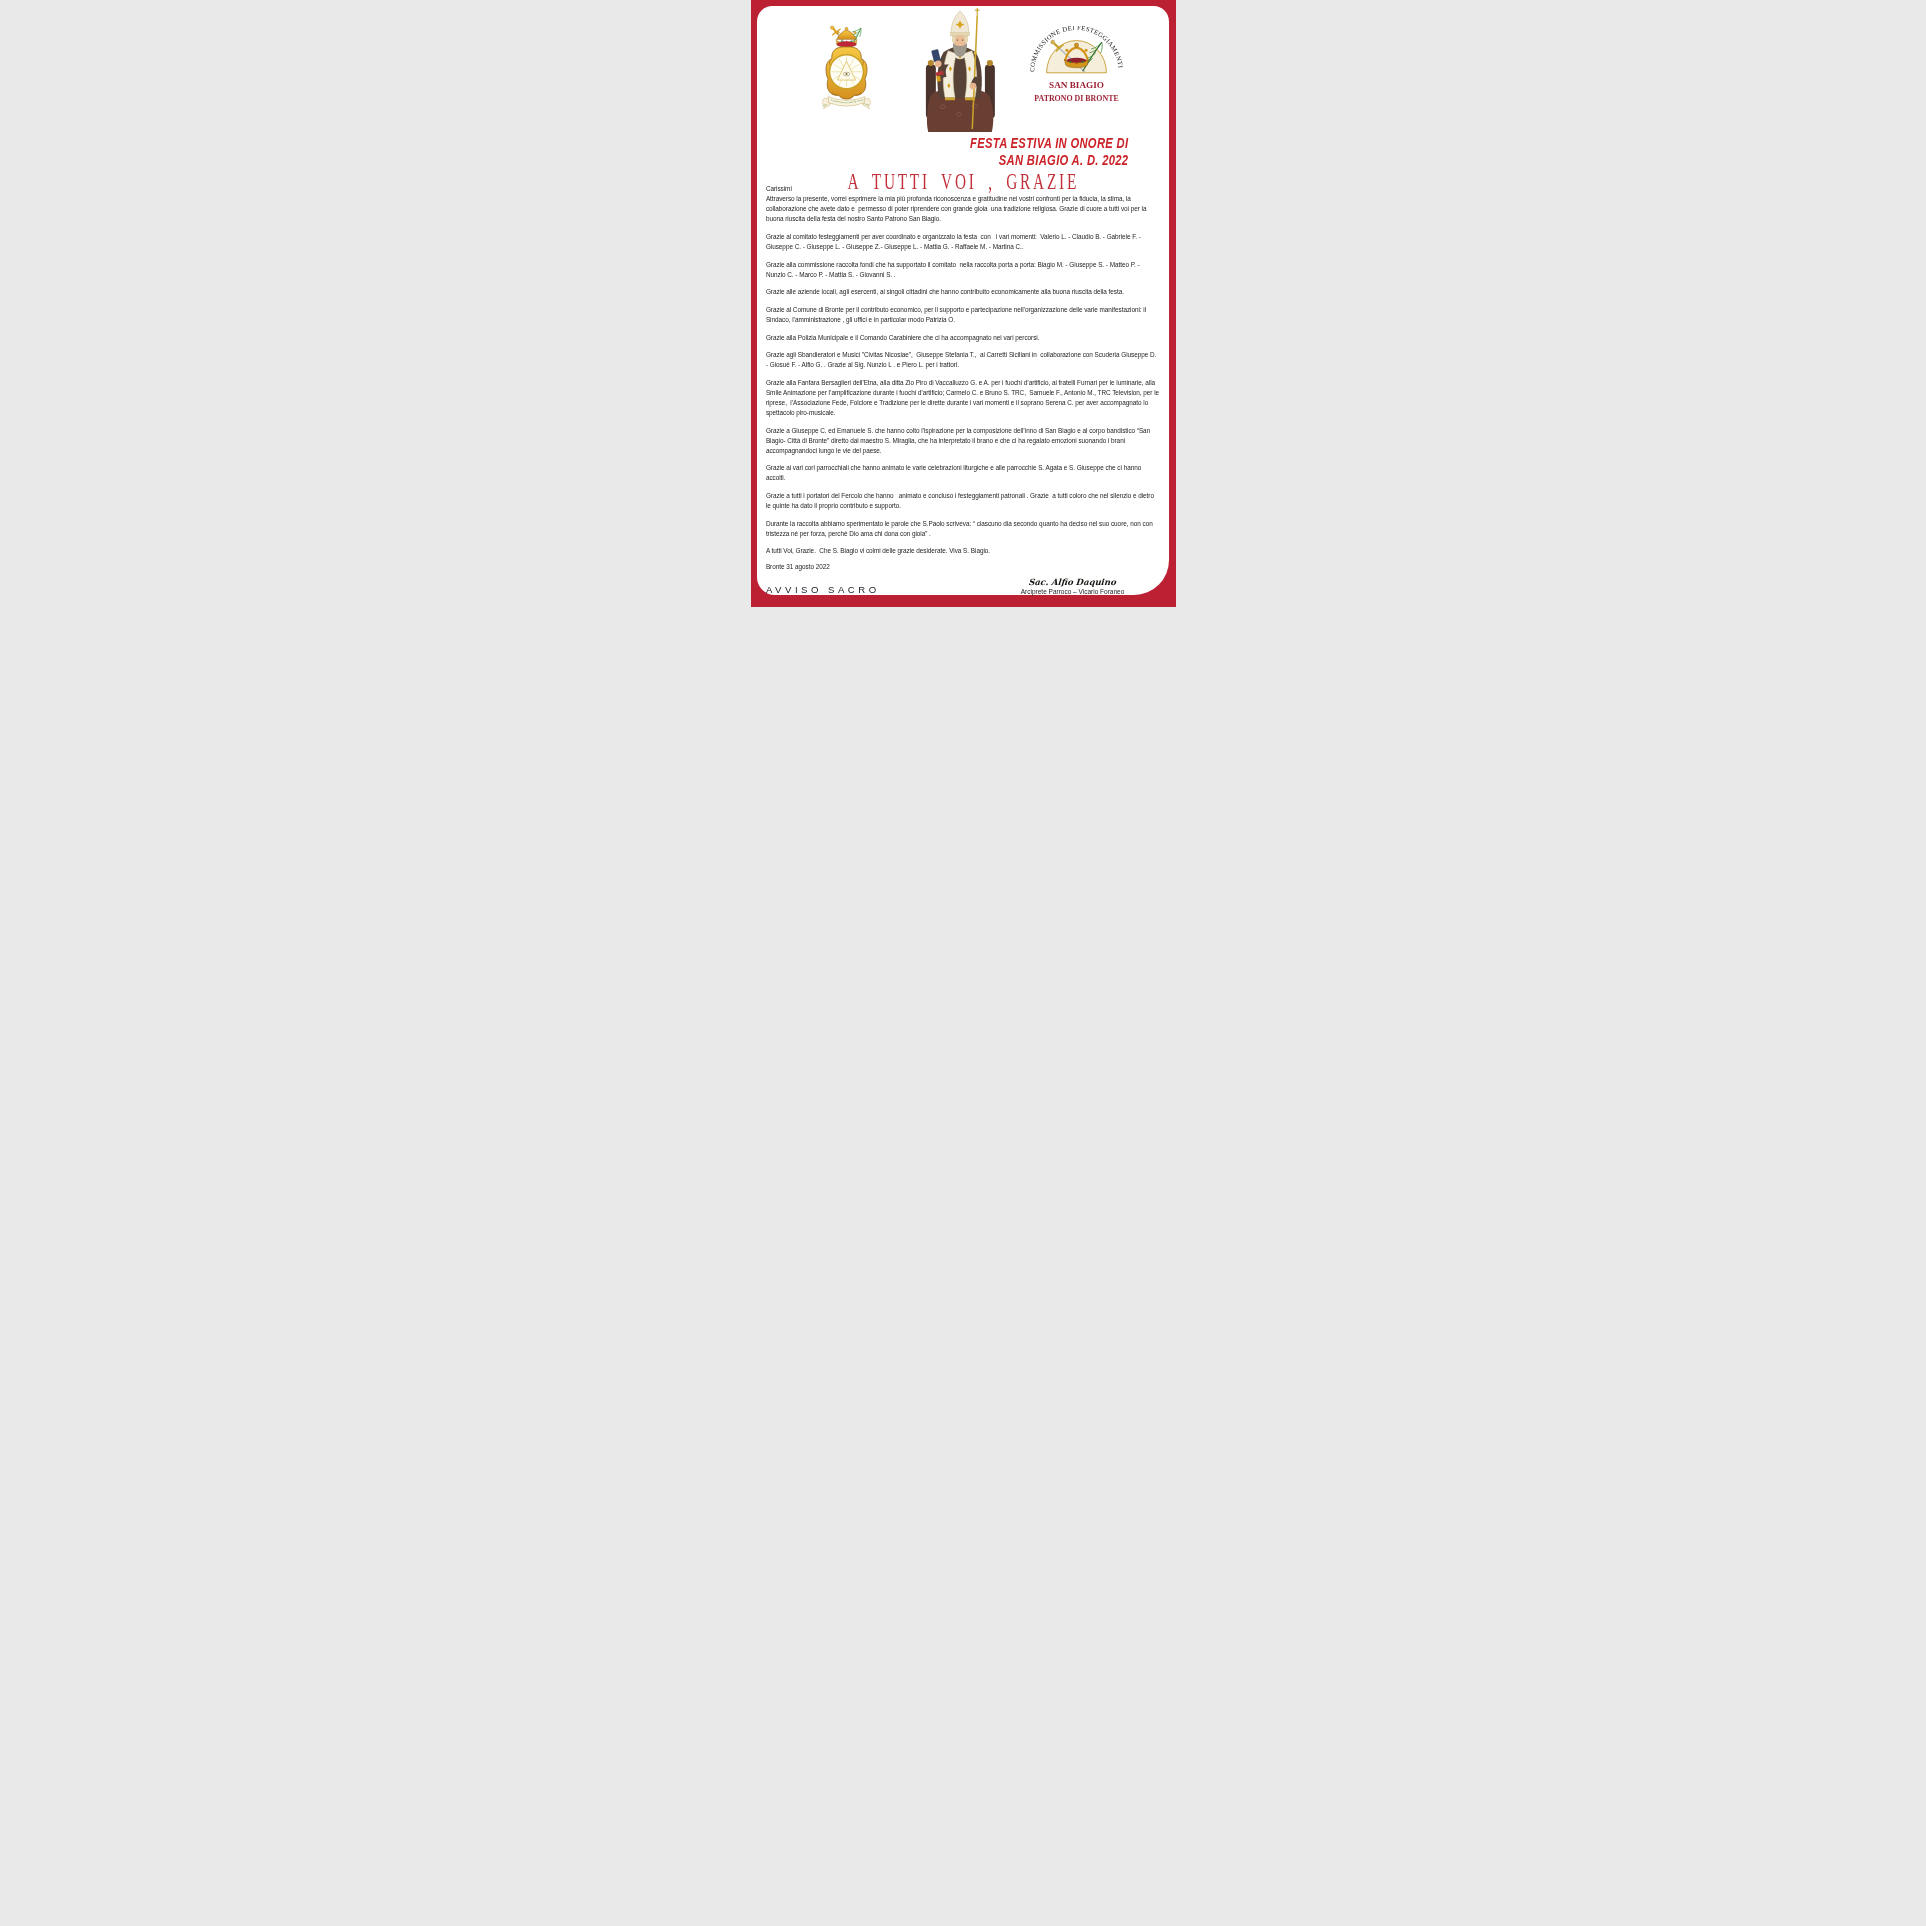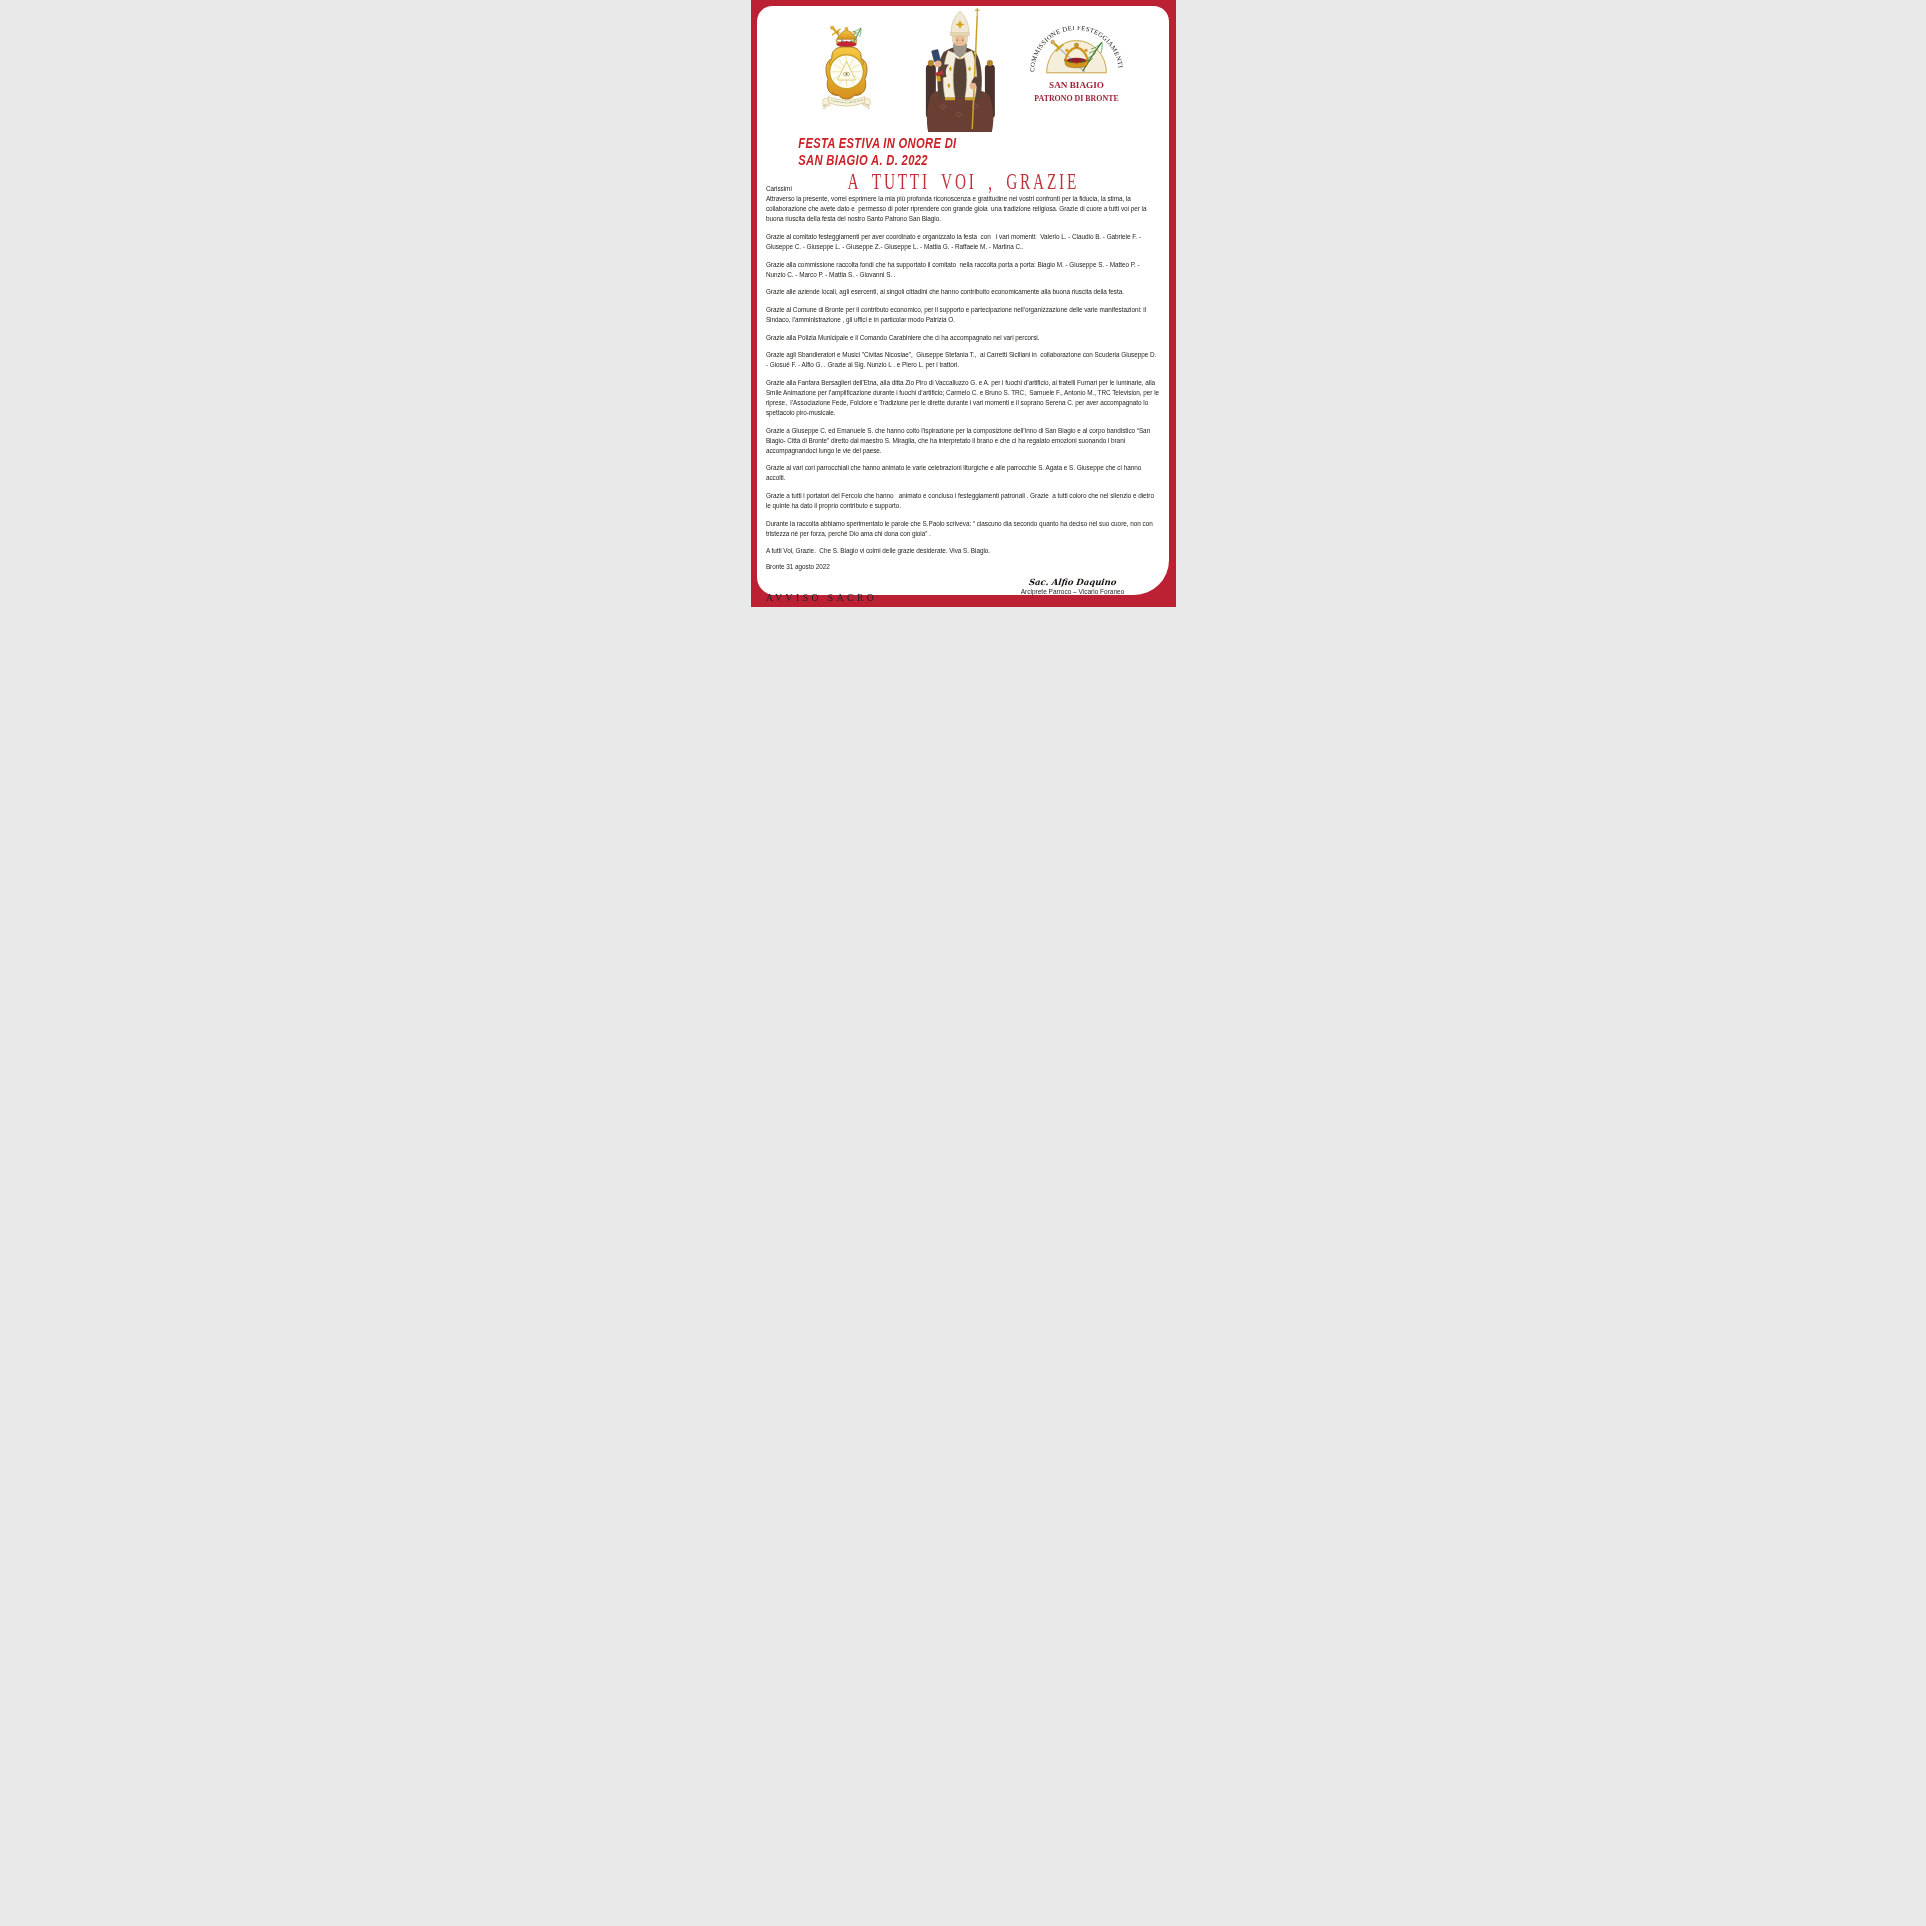--- a/index.html
+++ b/index.html
@@ -5,41 +5,41 @@
   html,body{margin:0;padding:0;background:#e9e9e9;}
   .page{position:relative;width:425px;height:607px;margin:0 auto;background:#bc2133;overflow:hidden;
         font-family:"Liberation Sans",sans-serif;}
   .inner{position:absolute;left:6.2px;top:6.2px;right:6.2px;bottom:11.6px;background:#ffffff;
          border-radius:15.4px 15.4px 35px 17.7px;}
   
   .crest{position:absolute;left:65px;top:17.7px;width:49px;height:88px;}
   .statue{position:absolute;left:162px;top:0.8px;width:82px;height:129px;}
   .logo{position:absolute;left:270px;top:20px;width:99px;height:79px;}
   
-  .title{position:absolute;top:129px;left:0;right:0;text-align:left;}
+  .title{position:absolute;top:129px;left:0;right:0;text-align:right;}
   .title-line{font-family:"Liberation Sans",sans-serif;font-style:italic;font-weight:800;
               font-size:14px;line-height:17.3px;color:#cb2127;transform:scaleX(0.8);
               transform-origin:50% 50%;letter-spacing:0.4px;white-space:nowrap;}
   .salute{position:absolute;top:163px;left:0;right:0;text-align:center;
           font-family:"Liberation Serif",serif;font-size:17px;color:#c2303a;
           letter-spacing:3.1px;word-spacing:5.4px;transform:scale(0.9,1.32);
           transform-origin:50% 0;white-space:nowrap;}
   
   .content{position:absolute;top:178px;left:9.2px;right:9.2px;color:#1d1d1b;
            font-size:6.4px;line-height:10px;letter-spacing:-0.04px;}
   .content p{margin:0 0 7.7px 0;white-space:pre-wrap;}
   .content p.closing{margin-bottom:5.4px;}
   .content p.date{margin:0;}
   
   .signature{position:absolute;right:45px;bottom:0.8px;text-align:center;color:#15130f;}
   .sig-script{font-family:"DejaVu Serif",serif;font-style:italic;font-weight:bold;
               font-size:8.5px;transform:skewX(-7deg);}
   .sig-role{font-size:6.5px;margin-top:0.4px;color:#1d1d1b;}
   
-  .avviso{position:absolute;left:15.4px;bottom:4px;z-index:5;font-family:Liberation Serif, serif;
+  .avviso{position:absolute;left:15.4px;bottom:12px;z-index:5;font-family:Liberation Sans, sans-serif;
           font-size:9.6px;letter-spacing:3.5px;color:#23222b;}
   svg text{font-family:"Liberation Serif",serif;}
 </style>
 </head>
 <body>
 
 <div class="page">
   <div class="inner">
 
     <svg class="crest" viewBox="0 0 130 232">

